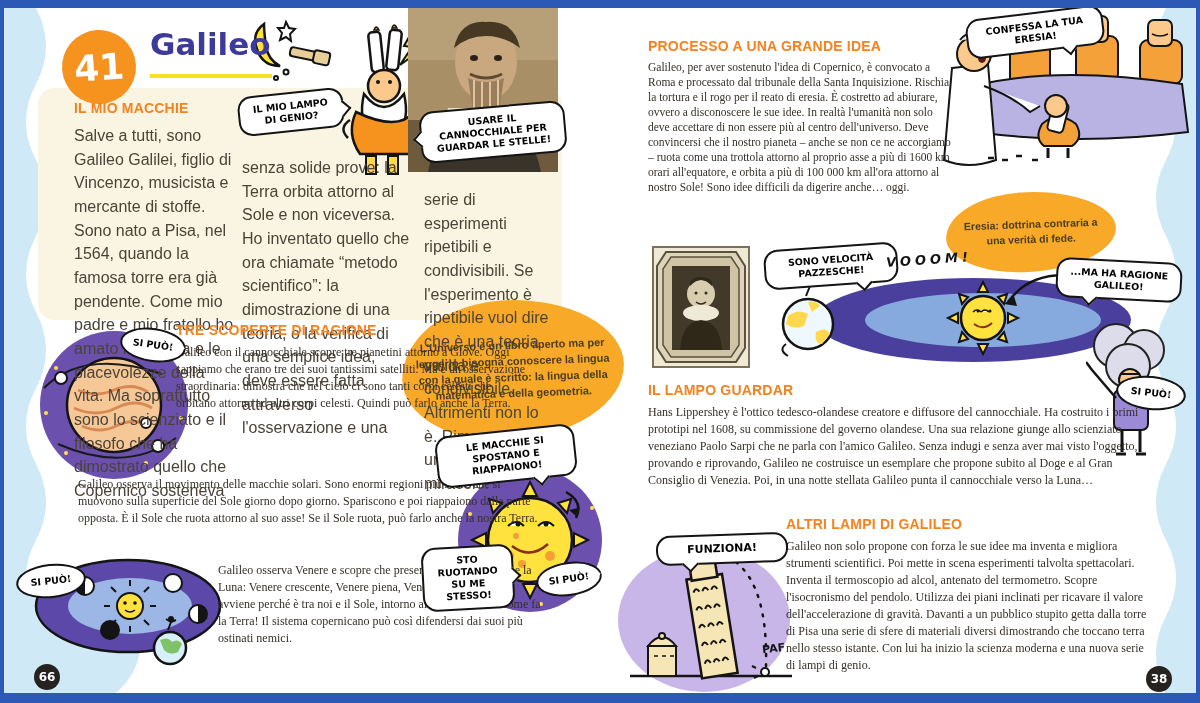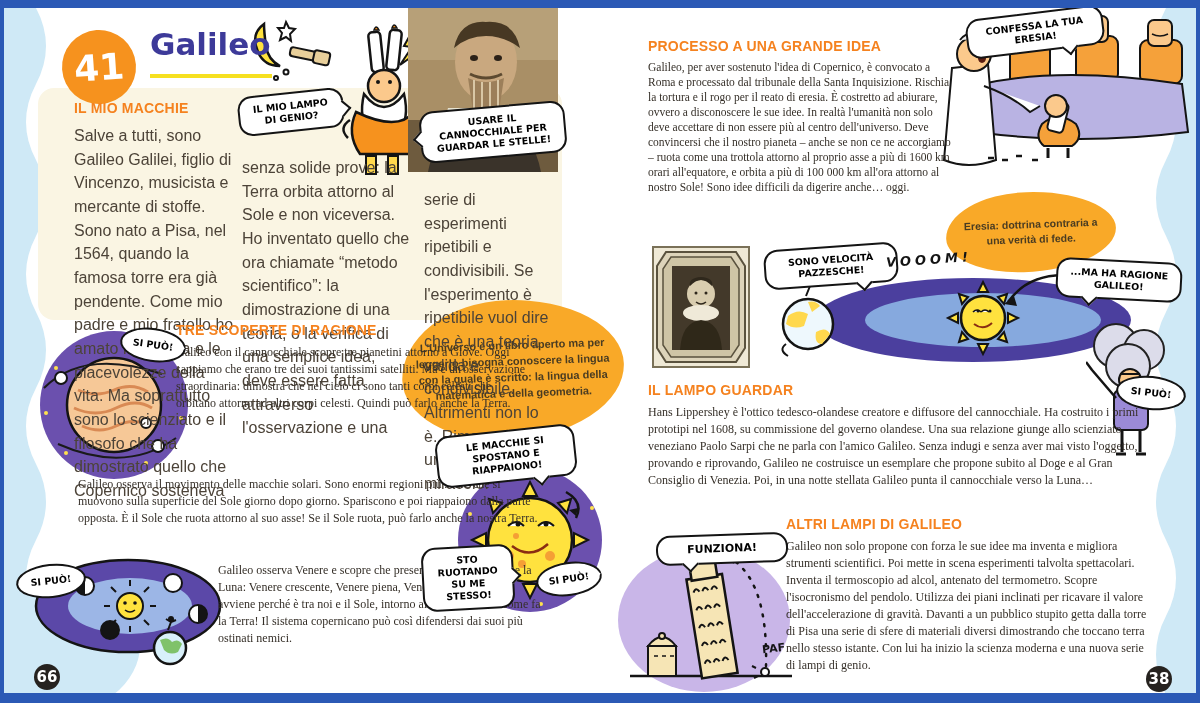--- a/index.html
+++ b/index.html
@@ -29,21 +29,21 @@
   .t-b::after{bottom:-7px;left:26px;border-right:2px solid #141414;border-bottom:2px solid #141414;}
   .t-b2::after{bottom:-7px;left:70%;border-right:2px solid #141414;border-bottom:2px solid #141414;}
   .t-r::after{right:-7px;top:40%;border-top:2px solid #141414;border-right:2px solid #141414;}
   .t-l::after{left:-7px;top:40%;border-bottom:2px solid #141414;border-left:2px solid #141414;}
   .cloud{border-radius:50%;padding:9px 6px;}
   .blob-orange{position:absolute;background:#f9a928;display:flex;align-items:center;justify-content:center;
          text-align:center;font-family:"Liberation Sans",sans-serif;font-weight:700;font-size:11px;
          line-height:1.45;color:#4a3c22;z-index:8;border-radius:48% 52% 55% 45%/55% 48% 52% 45%;padding:10px;}
   .pagedot{position:absolute;width:26px;height:26px;border-radius:50%;background:#26221f;color:#fff;
          display:flex;align-items:center;justify-content:center;font-family:"DejaVu Sans",sans-serif;
-         font-weight:700;font-size:15px;z-index:20;}
+         font-weight:700;font-size:12px;z-index:20;}
   .art{position:absolute;z-index:6;}
   .vooom{position:absolute;font-family:"DejaVu Sans",sans-serif;font-weight:700;font-style:italic;
          font-size:13px;letter-spacing:4px;color:#141414;transform:rotate(-4deg);z-index:14;}
   .paf{position:absolute;font-family:"DejaVu Sans",sans-serif;font-weight:700;font-size:11px;
        color:#141414;transform:rotate(-6deg);z-index:14;}
 </style>
 </head>
 <body>
 
 <div id="spread">

